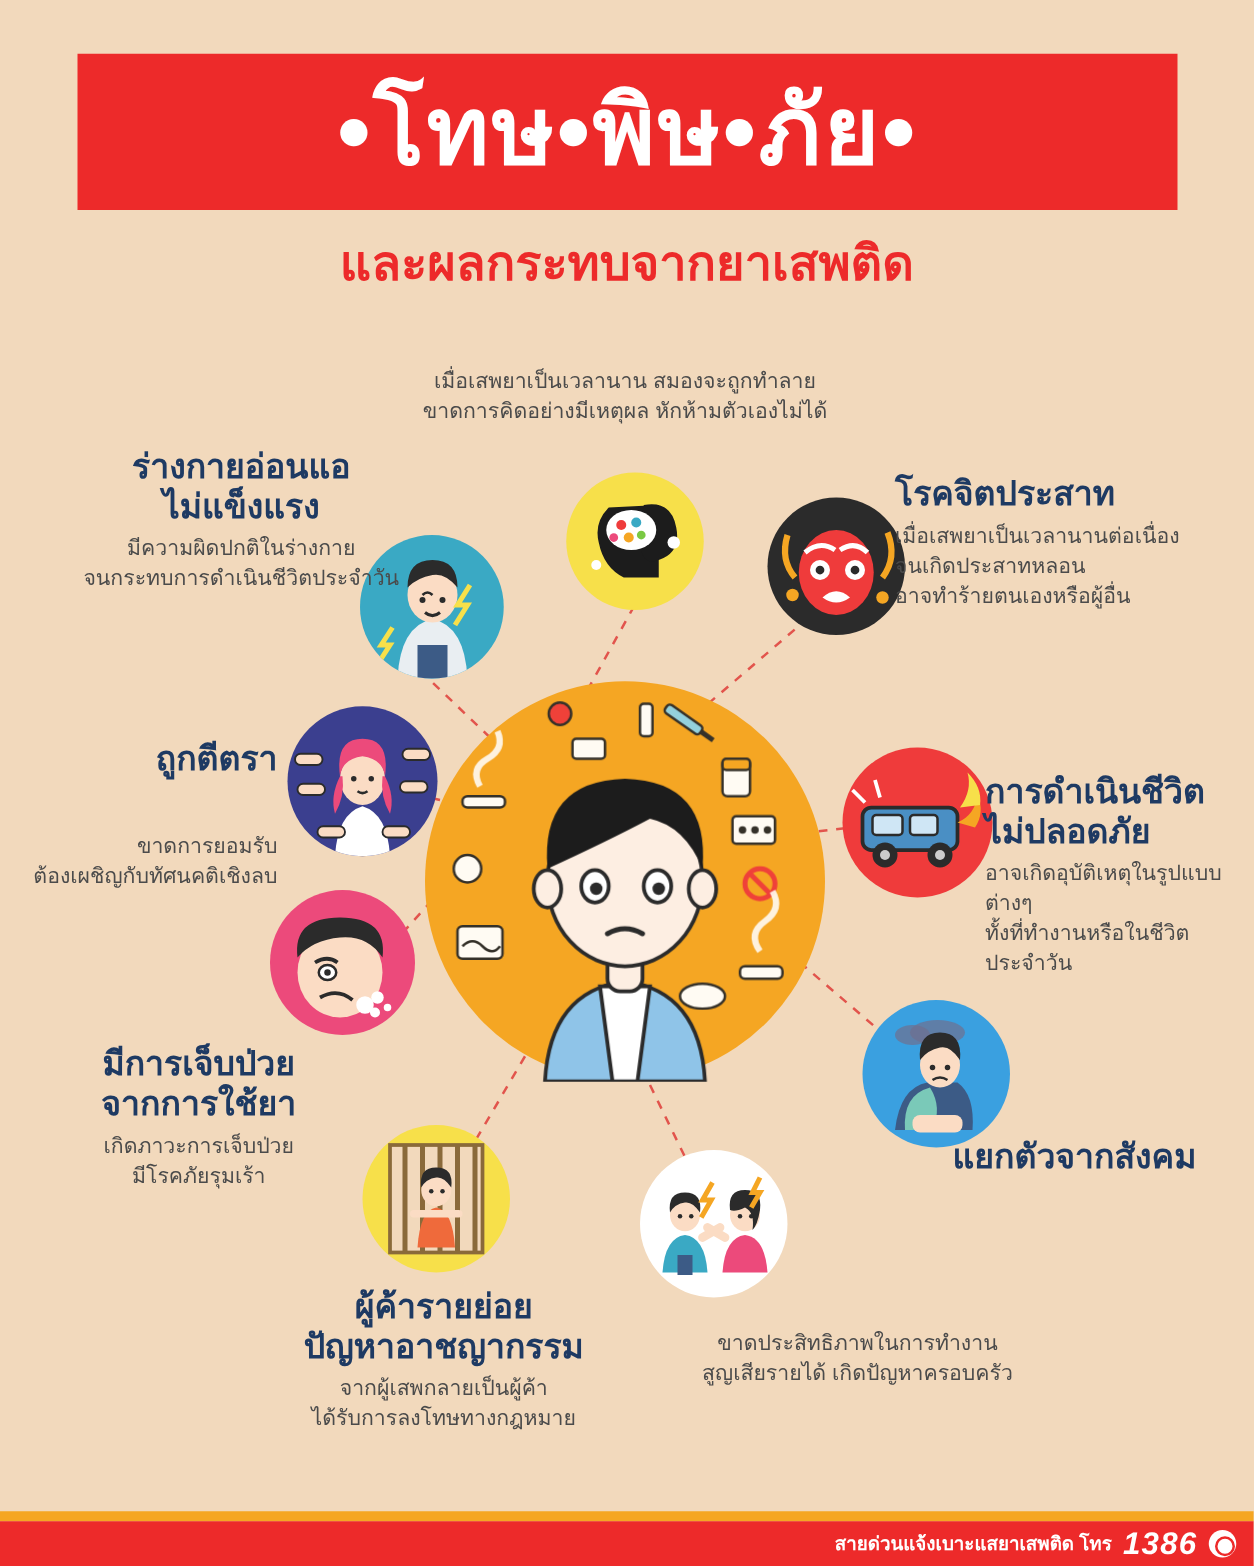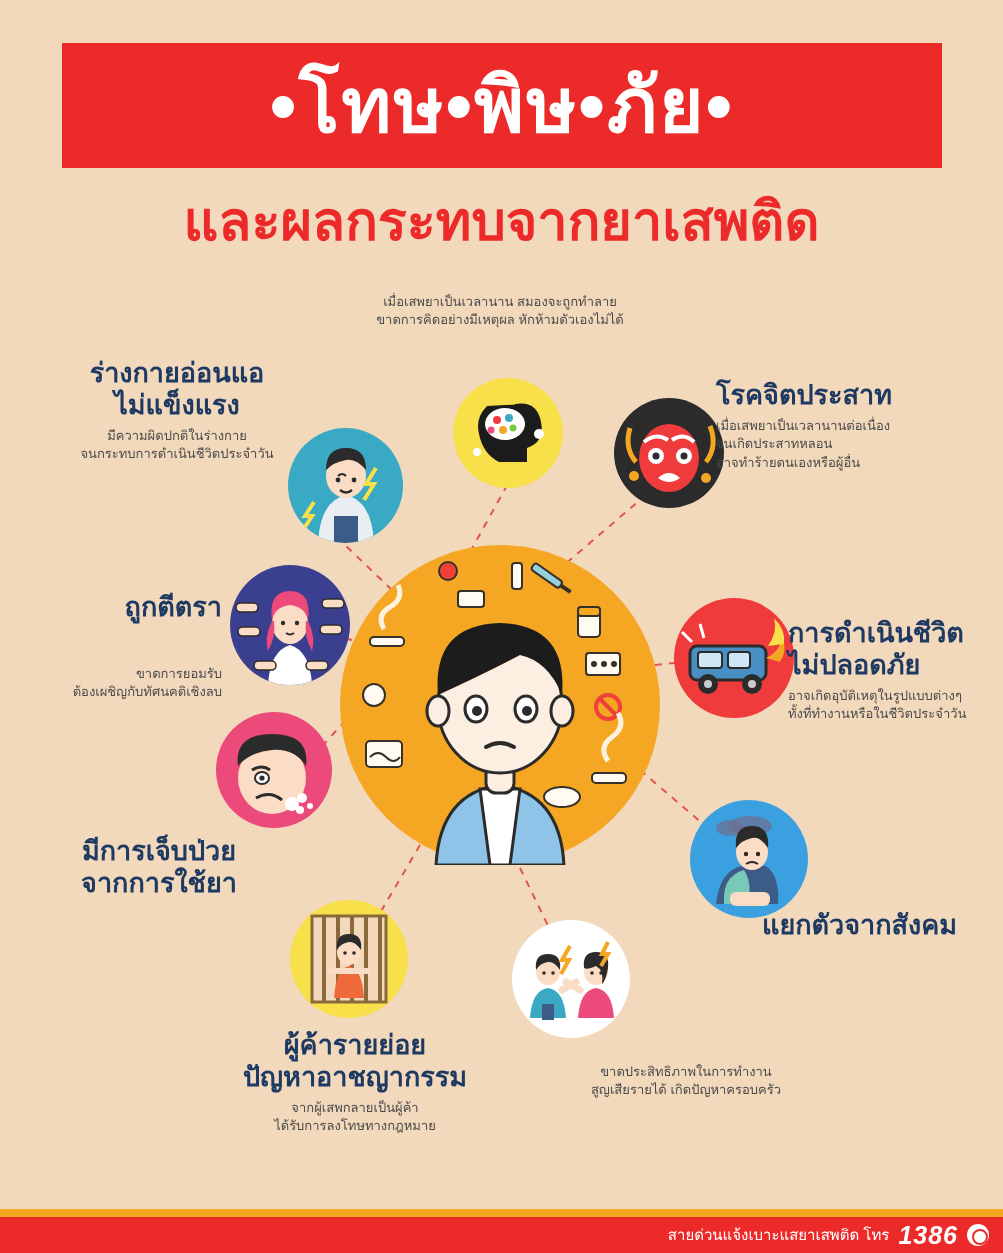--- a/index.html
+++ b/index.html
@@ -26,21 +26,21 @@
     font-weight: bold;
     letter-spacing: 2px;
     line-height: 1;
     white-space: nowrap;
   }
   .subtitle {
     position: absolute;
     left: 0; top: 190px; width: 1003px;
     text-align: center;
     color: #ed2a2a;
-    font-size: 54px;
+    font-size: 39px;
     font-weight: bold;
     line-height: 1.15;
   }
 
   
   .center-circle {
     position: absolute;
     left: 340px; top: 545px;
     width: 320px; height: 320px;
     border-radius: 50%;
@@ -61,39 +61,39 @@
   
   .blk { position: absolute; }
   .blk .h {
     color: #1e3a63;
     font-weight: bold;
     font-size: 27px;
     line-height: 1.18;
   }
   .blk .p {
     color: #4b4b4b;
-    font-size: 13px;
+    font-size: 17px;
     line-height: 1.42;
     margin-top: 5px;
   }
   .ta-l { text-align: left; }
   .ta-r { text-align: right; }
   .ta-c { text-align: center; }
 
   
   .footer {
     position: absolute;
     left: 0; bottom: 0;
     width: 1003px; height: 36px;
     background: #ed2a2a;
     display: flex; align-items: center; justify-content: flex-end;
     padding-right: 14px;
     gap: 9px;
   }
-  .footer .ftext { color: #ffffff; font-size: 15px; }
+  .footer .ftext { color: #ffffff; font-size: 15px; font-weight: bold; }
   .footer .fnum { color: #ffffff; font-size: 25px; font-weight: bold; font-style: italic; letter-spacing: 1px; }
   .footer .seal {
     width: 22px; height: 22px; border-radius: 50%;
     background: #ffffff;
     display: inline-block;
     position: relative;
   }
   .footer .seal::after {
     content: "";
     position: absolute; left: 5px; top: 5px;
@@ -203,21 +203,21 @@
       <ellipse cx="58" cy="48" rx="20" ry="22" fill="#fbdcc4"></ellipse>
       <path d="M38 42 q0 -22 20 -22 q20 0 20 22 q-10 -12 -20 -10 q-12 2 -20 10z" fill="#2b2b2b"></path>
       <path d="M50 48 q4 -4 8 0" stroke="#2b2b2b" stroke-width="2" fill="none"></path>
       <circle cx="50" cy="52" r="2.4" fill="#2b2b2b"></circle>
       <circle cx="66" cy="52" r="2.4" fill="#2b2b2b"></circle>
       <path d="M52 62 q6 5 12 0" stroke="#2b2b2b" stroke-width="2.4" fill="none"></path>
       <path d="M88 40 l-10 16 h8 l-10 16" stroke="#f7e04a" stroke-width="4" fill="none"></path>
       <path d="M26 74 l-9 14 h7 l-9 14" stroke="#f7e04a" stroke-width="4" fill="none"></path>
     </svg>
   </div>
-  <div class="blk ta-c" style="left:32px; top:358px; width:290px;">
+  <div class="blk ta-c" style="left:48px; top:358px; width:290px;">
     <div class="h" style="white-space:pre-line;">ร่างกายอ่อนแอ
 ไม่แข็งแรง</div>
     <div class="p" style="white-space:pre-line;">มีความผิดปกติในร่างกาย
 จนกระทบการดำเนินชีวิตประจำวัน</div>
   </div>
 
   <div class="node-circle" style="left:614px; top:398px; width:110px; height:110px; background:#2b2b2b;">
     <svg viewBox="0 0 110 110" width="110" height="110">
       <ellipse cx="55" cy="60" rx="30" ry="34" fill="#ef3b3b"></ellipse>
       <path d="M30 44 q12 -10 24 -2" stroke="#ffffff" stroke-width="4" fill="none"></path>
@@ -297,20 +297,22 @@
       <path d="M40 86 q14 -8 26 2" stroke="#2b2b2b" stroke-width="3" fill="none"></path>
       <circle cx="76" cy="92" r="7" fill="#ffffff"></circle>
       <circle cx="86" cy="86" r="5" fill="#ffffff"></circle>
       <circle cx="84" cy="98" r="4" fill="#ffffff"></circle>
       <circle cx="94" cy="94" r="3" fill="#ffffff"></circle>
     </svg>
   </div>
   <div class="blk ta-c" style="left:24px; top:836px; width:270px;">
     <div class="h" style="white-space:pre-line;">มีการเจ็บป่วย
 จากการใช้ยา</div>
+    <div class="p" style="white-space:pre-line;">เกิดภาวะการเจ็บป่วย
+มีโรคภัยรุมเร้า</div>
   </div>
 
   <div class="node-circle" style="left:690px; top:800px; width:118px; height:118px; background:#3aa0e0;">
     <svg viewBox="0 0 118 118" width="118" height="118">
       <ellipse cx="60" cy="26" rx="22" ry="10" fill="#6f6f8f" opacity="0.7"></ellipse>
       <ellipse cx="40" cy="28" rx="14" ry="8" fill="#6f6f8f" opacity="0.7"></ellipse>
       <path d="M26 104 q4 -34 26 -38 l24 0 q14 10 12 38 z" fill="#3c5b86"></path>
       <path d="M34 104 q-2 -28 20 -34 q10 16 2 34z" fill="#7ac9b8"></path>
       <ellipse cx="62" cy="52" rx="16" ry="18" fill="#fbdcc4"></ellipse>
       <path d="M46 48 q-2 -22 16 -22 q18 0 16 22 q-8 -12 -16 -10 q-10 2 -16 10z" fill="#2b2b2b"></path>

